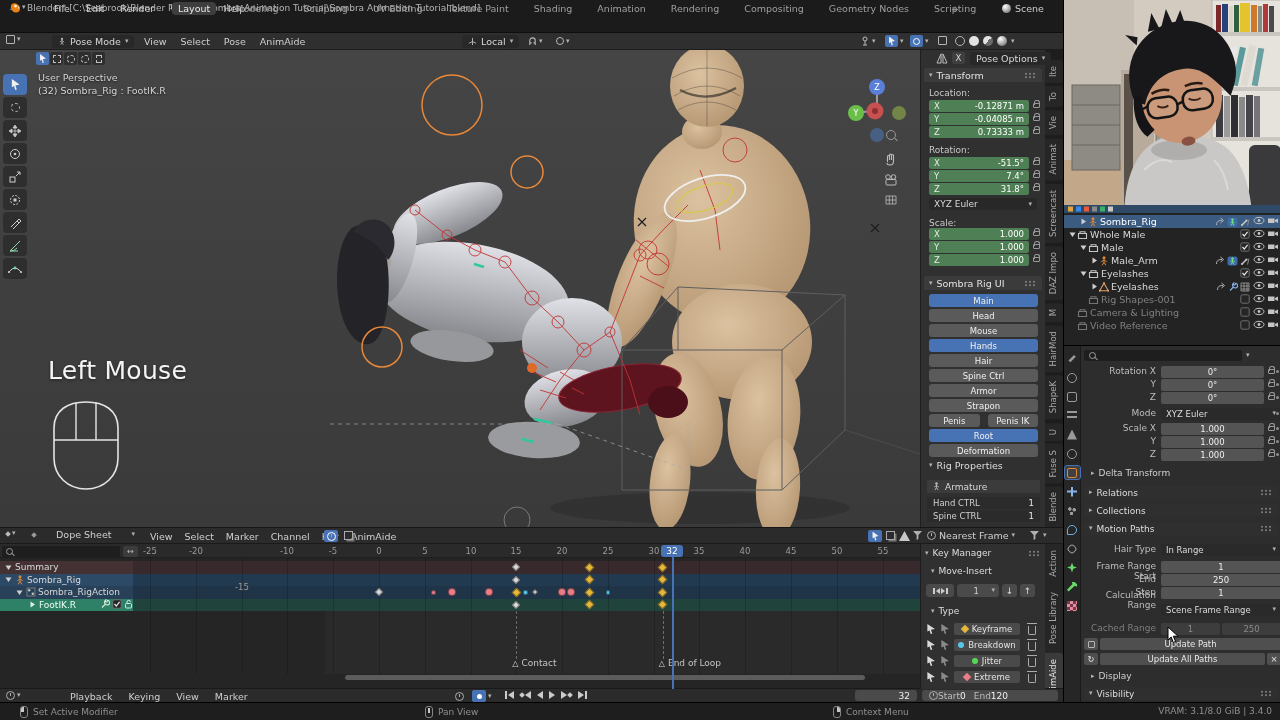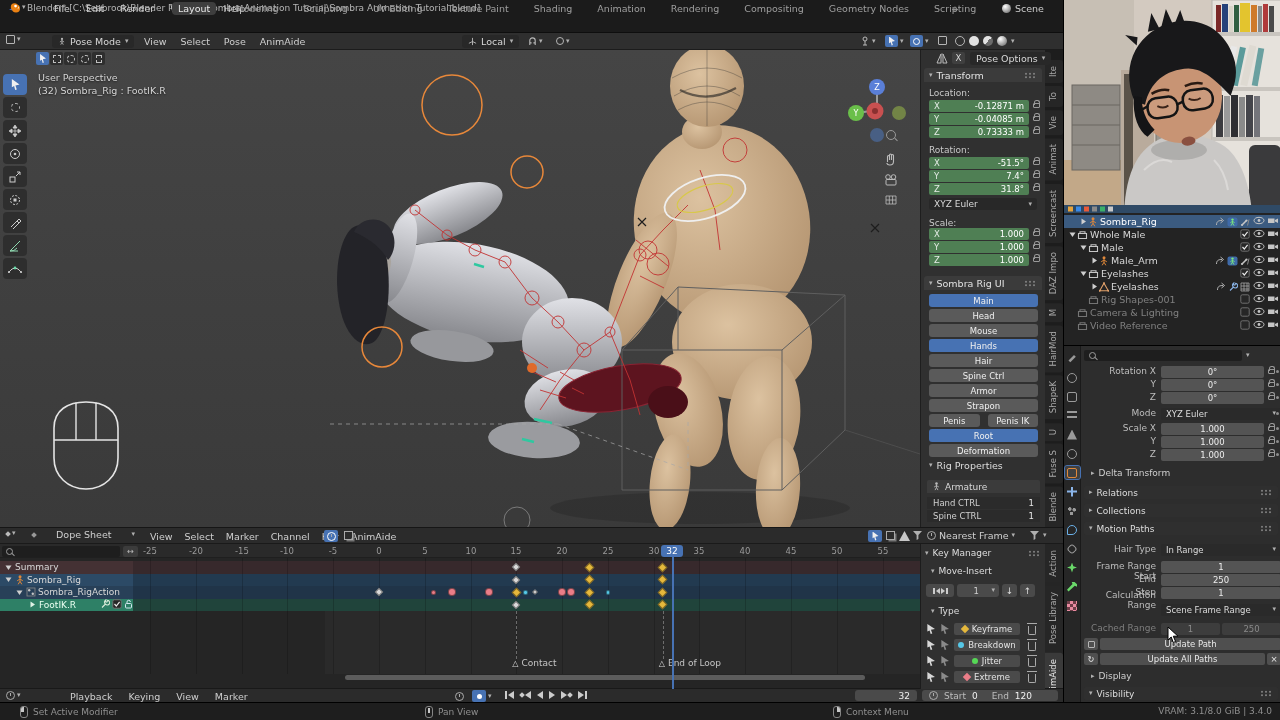--- a/index.html
+++ b/index.html
@@ -453,20 +453,21 @@
               <circle cx="1" cy="8" r="1.1" fill="#ccc"></circle>
               <circle cx="13" cy="8" r="1.1" fill="#ccc"></circle>
             </svg>
           </span>
       </div>
 
       <div class="ovtext" style="left:38px;top:22px">User Perspective</div>
       <div class="ovtext" style="left:38px;top:35px">(32) Sombra_Rig : FootIK.R</div>
 
       
+      <div class="hinttext" style="left:48px;top:306px">Left Mouse</div>
       <svg class="ab" style="left:46px;top:348px" width="80" height="95" viewBox="0 0 80 95">
         <path d="M8 30 C8 12 22 4 40 4 C58 4 72 12 72 30 V60 C72 78 58 91 40 91 C22 91 8 78 8 60 Z" fill="none" stroke="#e4e4e4" stroke-width="1.6"></path>
         <path d="M8 42 H72 M30 4.5 V42 M50 4.5 V42" stroke="#e4e4e4" stroke-width="1.4" fill="none"></path>
       </svg>
 
       
       <svg class="ab" style="left:842px;top:25px" width="70" height="70" viewBox="0 0 70 70">
         <path d="M35 35 L35 13 M35 35 L15 38" stroke="#9a9a9a" stroke-width="2"></path>
         <circle cx="35" cy="12" r="8" fill="#5a7fd8"></circle>
           <text x="35" y="15" font-size="8" fill="#fff" text-anchor="middle">Z</text>
@@ -606,21 +607,21 @@
         <span class="vtab">AnimA</span>
       </div>
   </div>
 
   <div id="ds-region" class="ab">
     <div id="ds-lanes">
       <div class="brightzone"></div>
       <div id="ds-ruler">
           <span class="tick" style="left: 150px;">-25</span>
           <span class="tick" style="left: 196px;">-20</span>
-          <span class="tick" style="left: 242px;">-15</span>
+          <span class="tick" style="left: 242px; margin-top: 36px;">-15</span>
           <span class="tick" style="left: 287px;">-10</span>
           <span class="tick" style="left: 333px;">-5</span>
           <span class="tick" style="left: 379px;">0</span>
           <span class="tick" style="left: 425px;">5</span>
           <span class="tick" style="left: 471px;">10</span>
           <span class="tick" style="left: 516px;">15</span>
           <span class="tick" style="left: 562px;">20</span>
           <span class="tick" style="left: 608px;">25</span>
           <span class="tick" style="left: 654px;">30</span>
           <span class="tick" style="left: 699px;">35</span>
@@ -896,21 +897,21 @@
       <span class="tpbtn">
           <span class="tri-r"></span>
           <span class="kdot"></span>
         </span>
       <span class="tpbtn">
           <span class="tri-r"></span>
           <span class="tbar"></span>
         </span>
     </span>
     <span class="ab numfield" style="left:855px;top:1px;width:62px;justify-content:flex-end">32</span>
-    <span class="ab row numfield" style="left:922px;top:1px;width:136px;gap:6px;justify-content:flex-start">
+    <span class="ab row numfield" style="left:922px;top:1px;width:136px;justify-content:flex-start">
       <span class="clk"></span>
       <span style="color:#bdbdbd">Start</span>
       <span>0</span>
       <span style="color:#bdbdbd;margin-left:8px">End</span>
       <span>120</span>
     </span>
   </div>
 
   <div id="webcam" class="ab">
     <svg width="217" height="213" viewBox="0 0 217 213">

